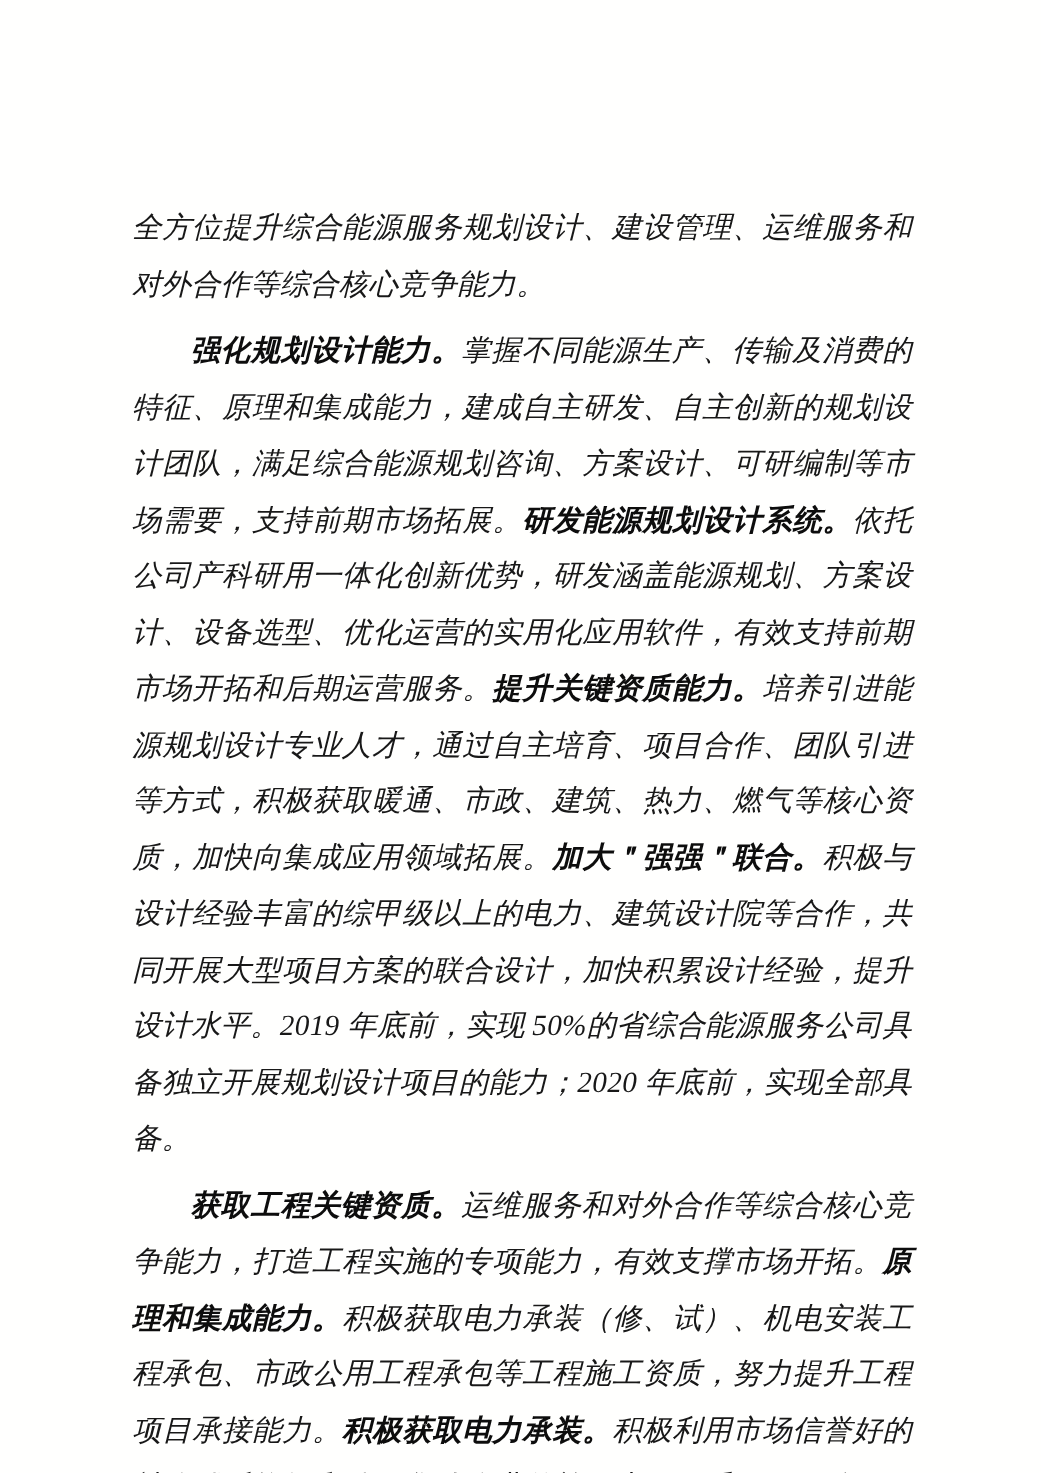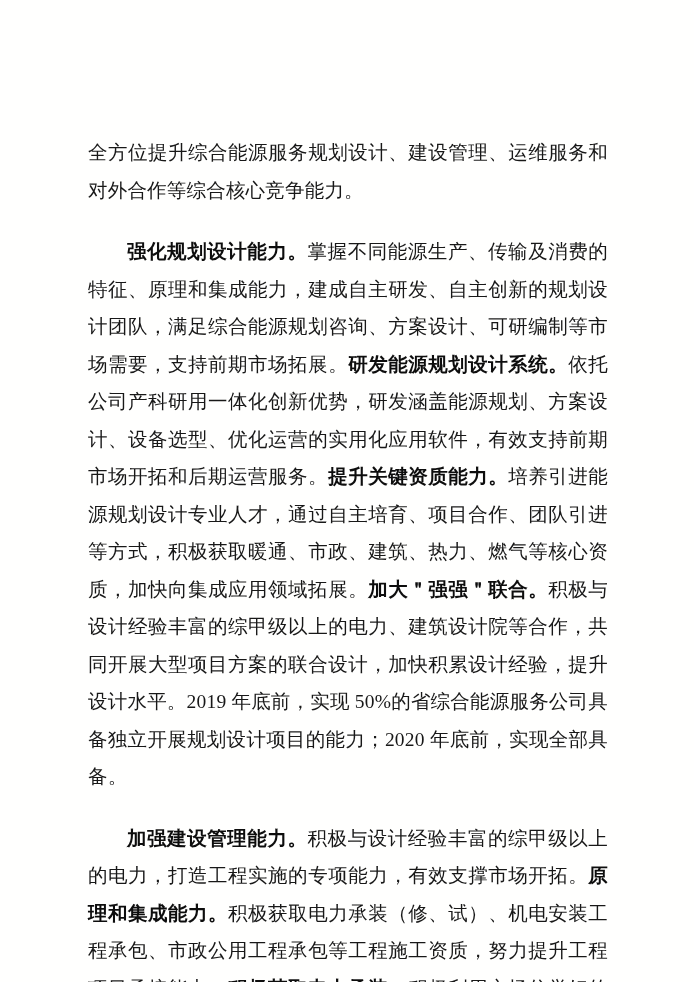--- a/index.html
+++ b/index.html
@@ -28,23 +28,24 @@
     width: 520px;
   }
   .para {
     margin: 0 0 0 0;
     font-size: 19.5px;
     line-height: 37.5px;
     text-align: justify;
     text-justify: inter-character;
     letter-spacing: 0.2px;
     color: #181818;
+    font-style: italic;
   }
   .para + .para {
-    margin-top: 24px;
+    margin-top: 7px;
   }
   .indent {
     text-indent: 39px;
   }
   .b {
     font-weight: bold;
     color: #0d0d0d;
   }
 </style>
 </head>
@@ -55,17 +56,17 @@
 
     <p class="para">
       <span>全方位提升综合能源服务规划设计、建设管理、运维服务和对外合作等综合核心竞争能力。</span>
     </p>
 
     <p class="para indent">
       <span class="b">强化规划设计能力。</span><span>掌握不同能源生产、传输及消费的特征、原理和集成能力，建成自主研发、自主创新的规划设计团队，满足综合能源规划咨询、方案设计、可研编制等市场需要，支持前期市场拓展。</span><span class="b">研发能源规划设计系统。</span><span>依托公司产科研用一体化创新优势，研发涵盖能源规划、方案设计、设备选型、优化运营的实用化应用软件，有效支持前期市场开拓和后期运营服务。</span><span class="b">提升关键资质能力。</span><span>培养引进能源规划设计专业人才，通过自主培育、项目合作、团队引进等方式，积极获取暖通、市政、建筑、热力、燃气等核心资质，加快向集成应用领域拓展。</span><span class="b">加大＂强强＂联合。</span><span>积极与设计经验丰富的综甲级以上的电力、建筑设计院等合作，共同开展大型项目方案的联合设计，加快积累设计经验，提升设计水平。2019 年底前，实现 50%的省综合能源服务公司具备独立开展规划设计项目的能力；2020 年底前，实现全部具备。</span>
     </p>
 
     <p class="para indent">
-      <span class="b">加强建设管理能力。</span><span>积极与设计经验丰富的综甲级以上的电力，打造工程实施的专项能力，有效支撑市场开拓。</span><span class="b">原理和集成能力。</span><span>积极获取电力承装（修、试）、机电安装工程承包、市政公用工程承包等工程施工资质，努力提升工程项目承接能力。</span><span class="b">积极获取电力承装。</span><span>积极利用市场信誉好的社会优质资源和公司集体企业的施工力量，采用项目公司、工程合作</span>
+      <span class="b">获取工程关键资质。</span><span>运维服务和对外合作等综合核心竞争能力，打造工程实施的专项能力，有效支撑市场开拓。</span><span class="b">原理和集成能力。</span><span>积极获取电力承装（修、试）、机电安装工程承包、市政公用工程承包等工程施工资质，努力提升工程项目承接能力。</span><span class="b">积极获取电力承装。</span><span>积极利用市场信誉好的社会优质资源和公司集体企业的施工力量，采用项目公司、工程合作</span>
     </p>
 
   </div>
 </div>
 
 </body></html>

